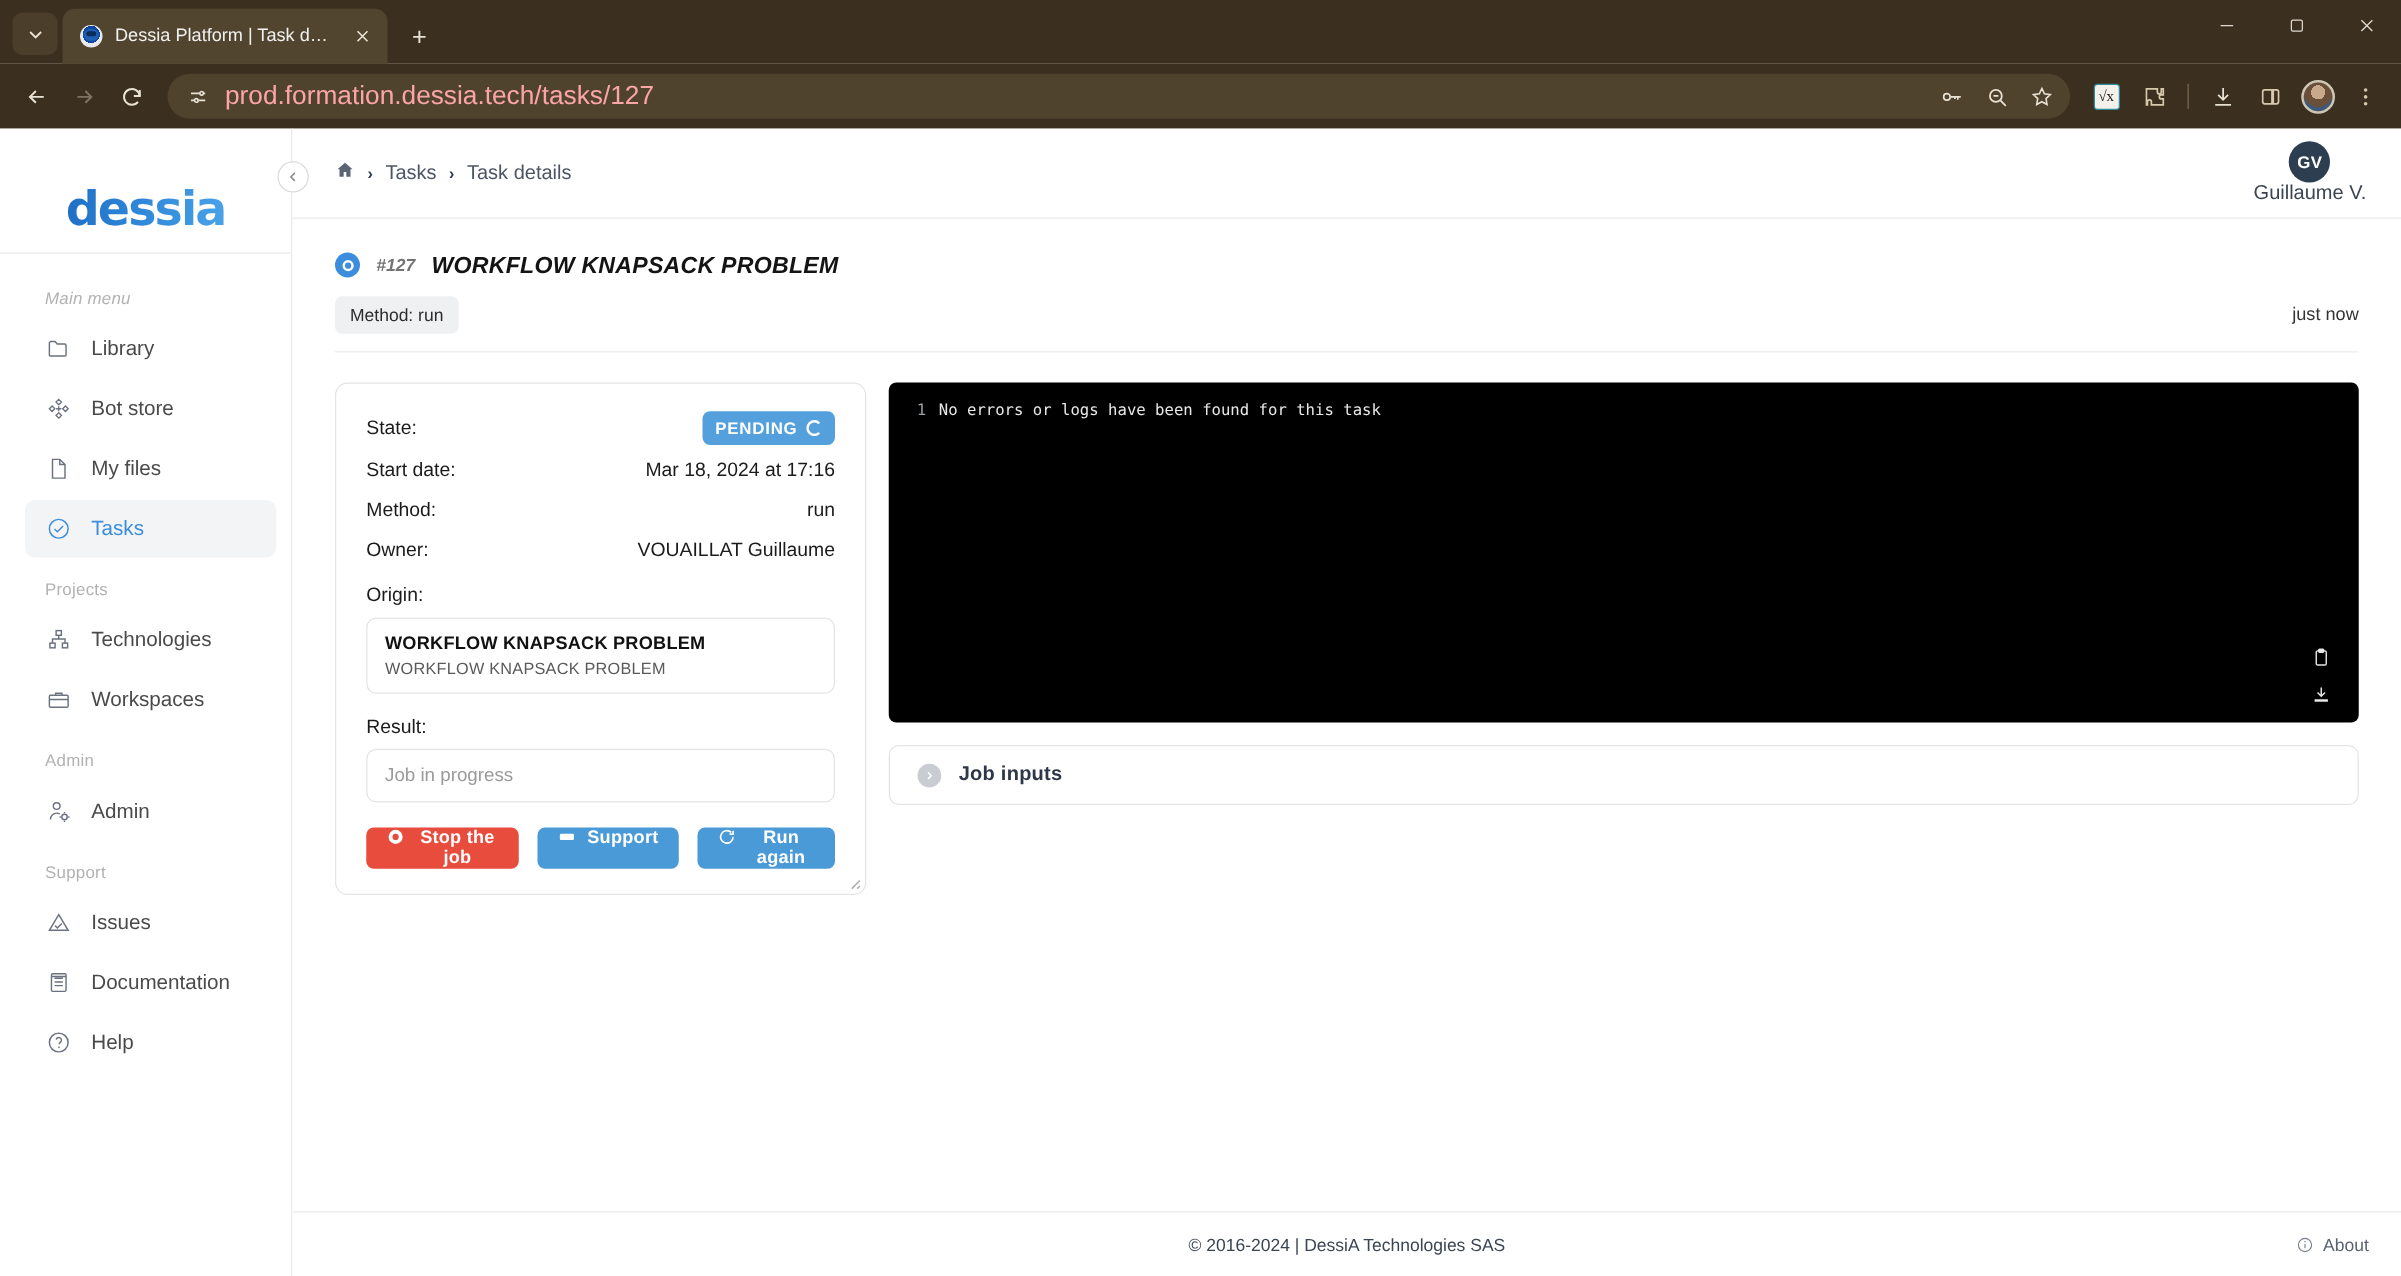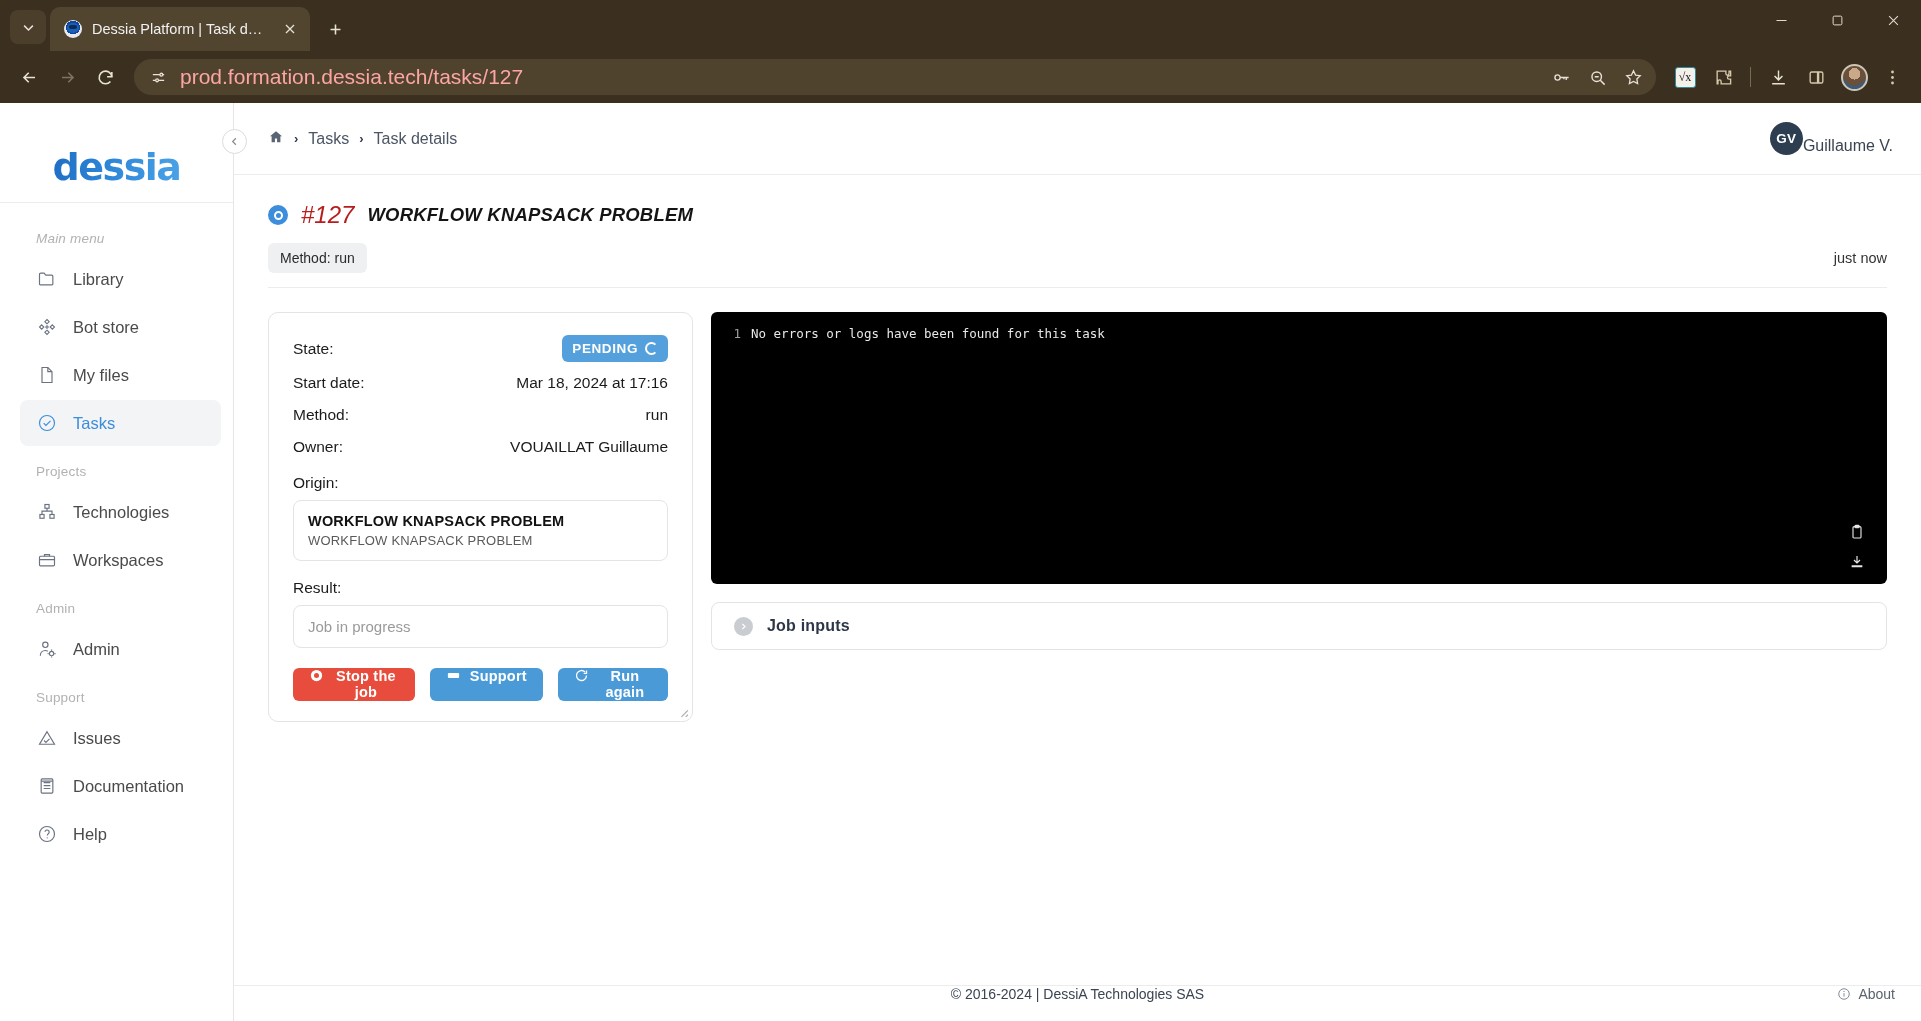--- a/index.html
+++ b/index.html
@@ -148,40 +148,40 @@
   
   .main { flex: 1; display: flex; flex-direction: column; min-width: 0; background: #fff; }
   .topbar {
     height: 72px; border-bottom: 1px solid #ececec; display: flex;
     align-items: center; padding: 0 28px 0 34px; flex-shrink: 0;
   }
   .breadcrumb { display: flex; align-items: center; gap: 10px; font-size: 16px; color: #4c5565; }
   .breadcrumb svg { width: 16px; height: 16px; }
   .bc-sep { color: #2f3a4a; font-weight: 700; font-size: 13px; }
   .bc-link { cursor: pointer; }
-  .user-chip { margin-left: auto; display: flex; align-items: flex-end; cursor: pointer; }
+  .user-chip { margin-left: auto; display: flex; align-items: center; cursor: pointer; flex-direction: column; }
   .avatar {
     width: 33px; height: 33px; border-radius: 50%; background: #2c3e50;
     color: #fff; font-size: 13.5px; font-weight: 600;
     display: flex; align-items: center; justify-content: center; letter-spacing: .3px;
   }
   .user-name { font-size: 16px; color: #3a4452; }
 
   .page { flex: 1; display: flex; flex-direction: column; min-height: 0; overflow: hidden; }
   .task-header { padding: 26px 34px 0 34px; }
   .task-title-row { display: flex; align-items: center; gap: 13px; }
   .task-dot {
     width: 20px; height: 20px; border-radius: 50%; background: #3c8ddb;
     display: flex; align-items: center; justify-content: center; flex-shrink: 0;
   }
   .task-dot::after {
     content: ""; width: 9px; height: 9px; border-radius: 50%;
     border: 2.5px solid #fff; box-sizing: border-box; background: #3c8ddb;
   }
-  .task-id { color: #b91c1c; font-size: 24px; font-style: italic; font-weight: 400; }
+  .task-id { color: #737373; font-size: 14px; font-style: italic; font-weight: 700; }
   .task-name { color: #141414; font-size: 18.5px; font-style: italic; font-weight: 600; letter-spacing: .2px; }
   .meta-row { display: flex; align-items: center; margin-top: 14px; padding-bottom: 14px; border-bottom: 1px solid #ececec; }
   .chip {
     background: #eef0f2; color: #2b2b2b; font-size: 14px; border-radius: 6px;
     padding: 7px 12px;
   }
   .just-now { margin-left: auto; font-size: 14.5px; color: #333; }
 
   .content { flex: 1; display: flex; gap: 18px; padding: 24px 34px 0 34px; min-height: 0; }
 
@@ -248,21 +248,21 @@
     display: flex; align-items: center; padding: 0 22px; gap: 14px; background: #fff;
   }
   .chev-circle {
     width: 19px; height: 19px; border-radius: 50%; background: #c9ccd1;
     display: flex; align-items: center; justify-content: center; flex-shrink: 0; cursor: pointer;
   }
   .chev-circle svg { width: 9px; height: 9px; }
   .inputs-title { font-size: 16px; font-weight: 700; color: #2d3748; letter-spacing: .2px; }
 
   .footer {
-    height: 36px; border-top: 1px solid #ececec; display: flex; align-items: flex-start;
+    height: 52px; border-top: 1px solid #ececec; display: flex; align-items: center;
     justify-content: center; position: relative; flex-shrink: 0; background: #fff;
   }
   .footer-text { font-size: 14px; color: #3a4452; }
   .about {
     position: absolute; right: 26px; display: flex; align-items: center; gap: 7px;
     font-size: 14px; color: #5a6270; cursor: pointer;
   }
   .about svg { width: 14px; height: 14px; }
 </style>
 </head>

